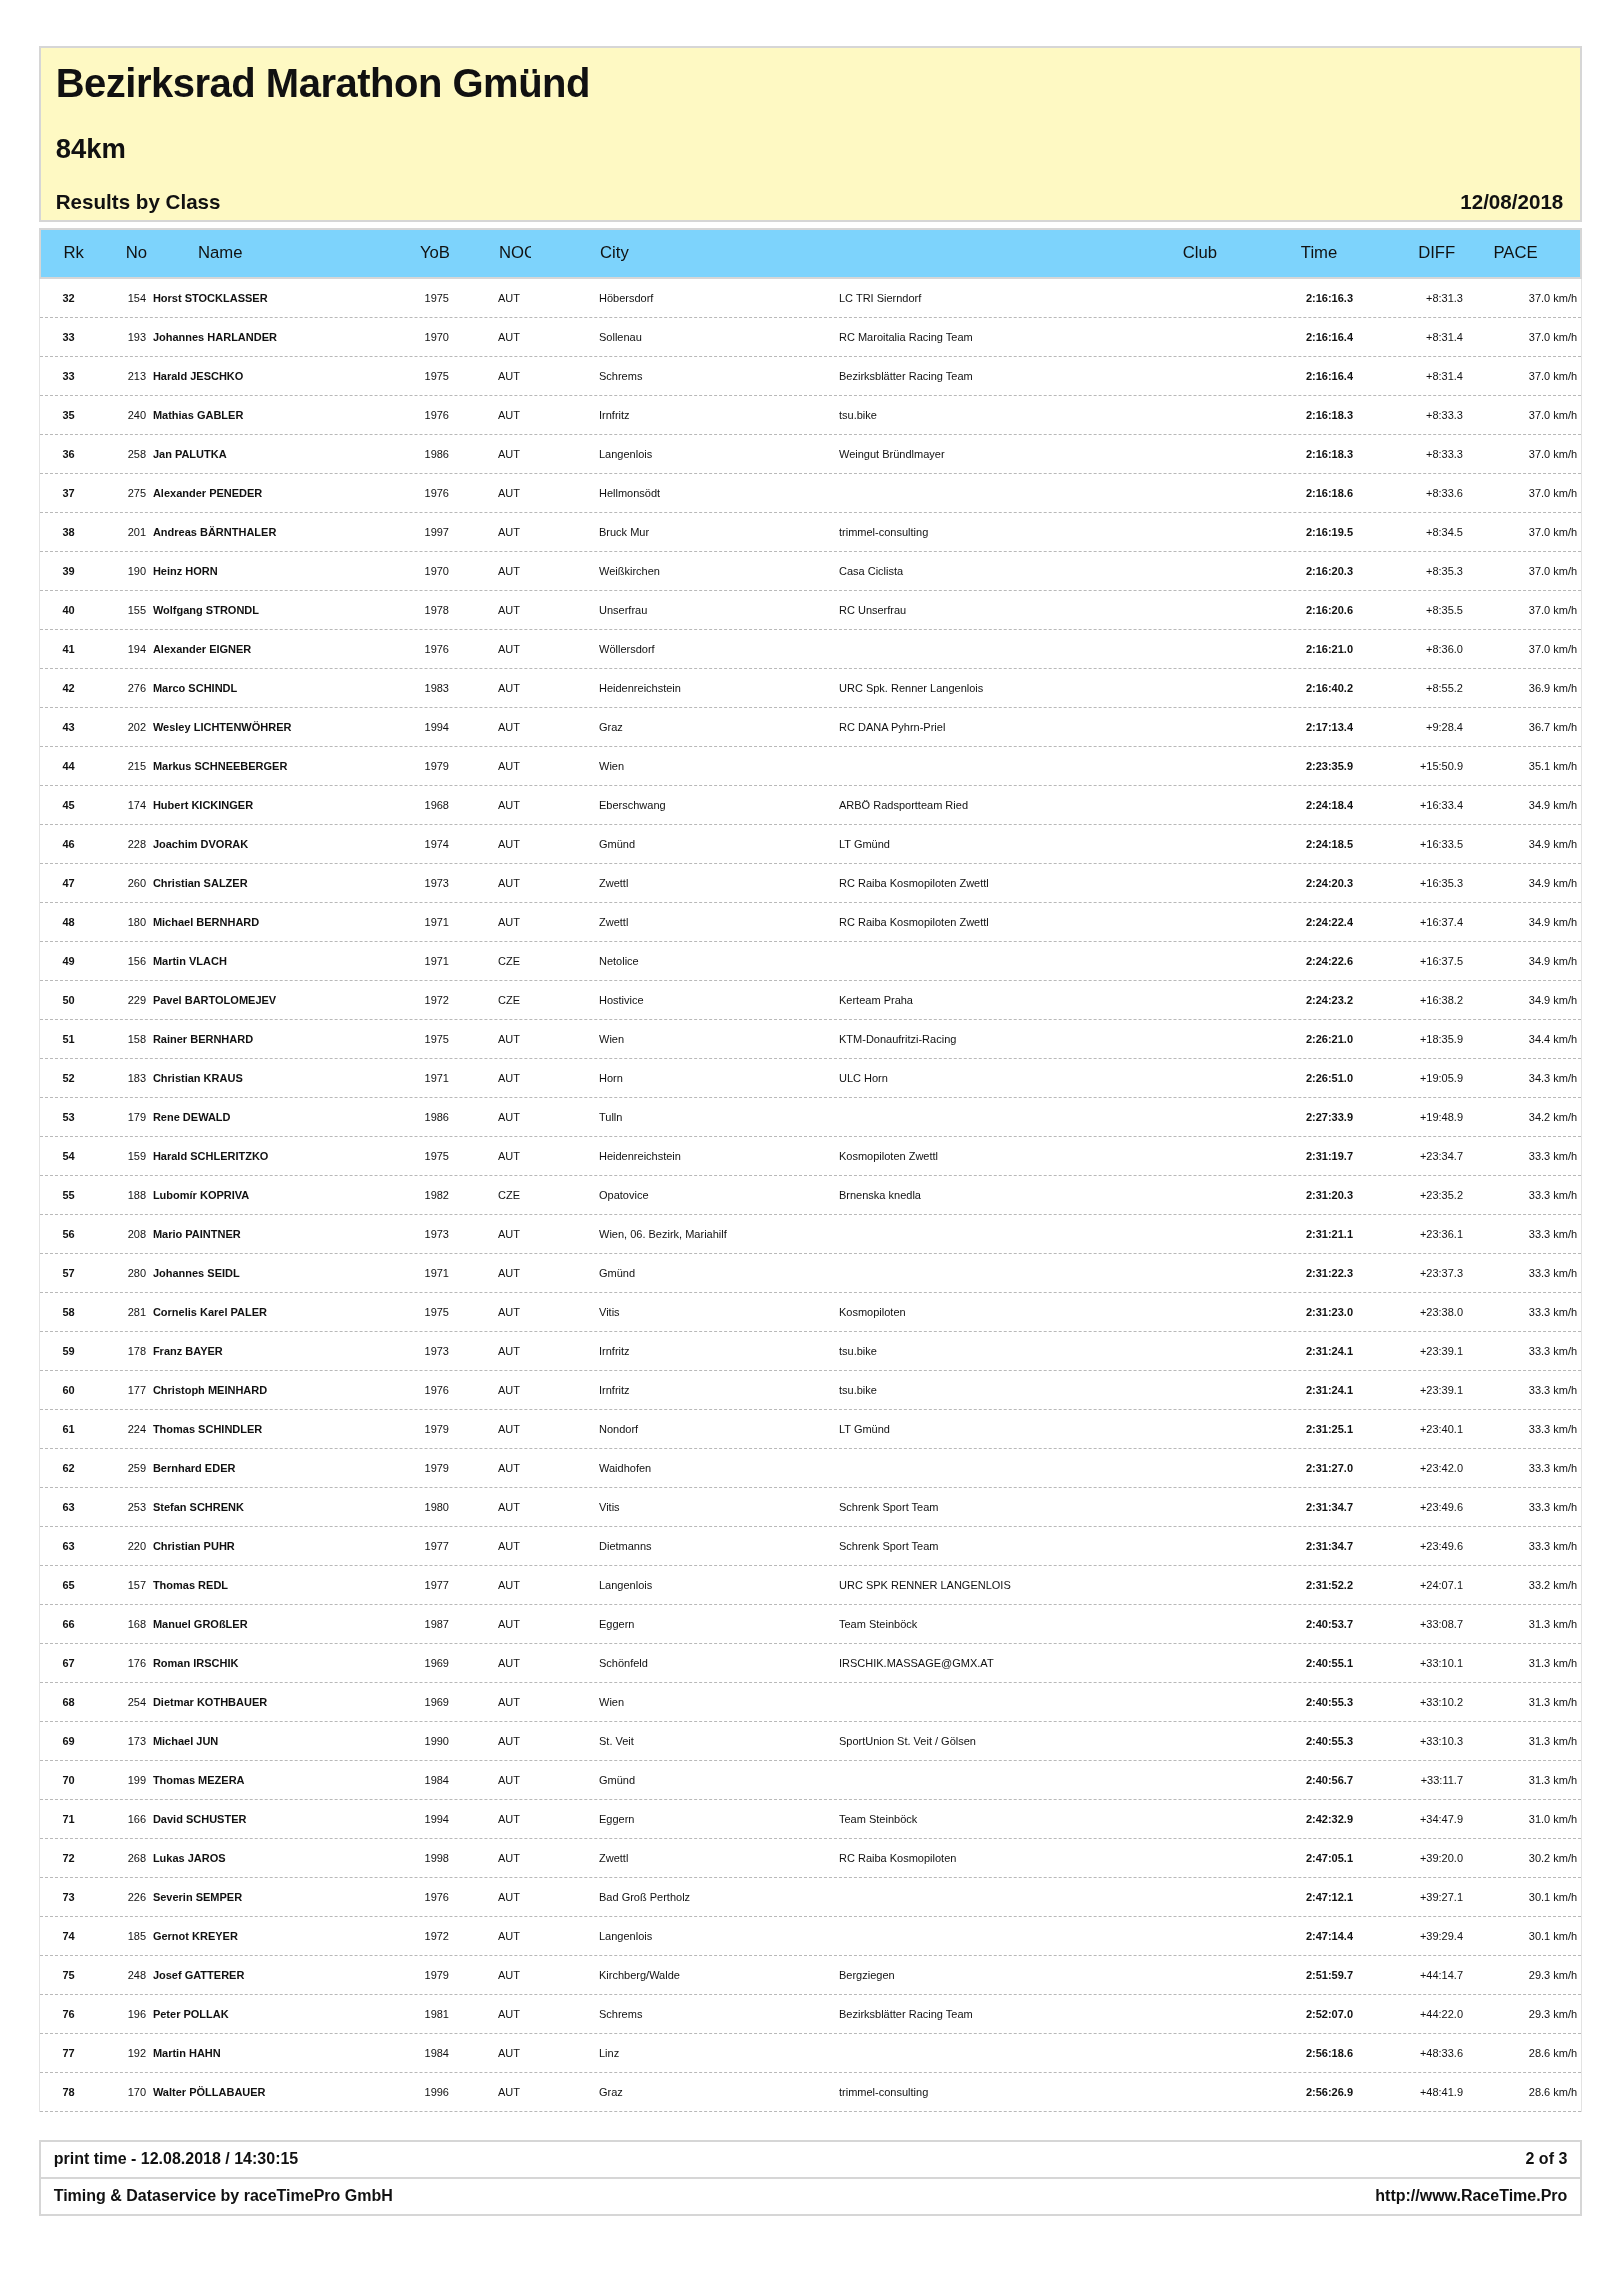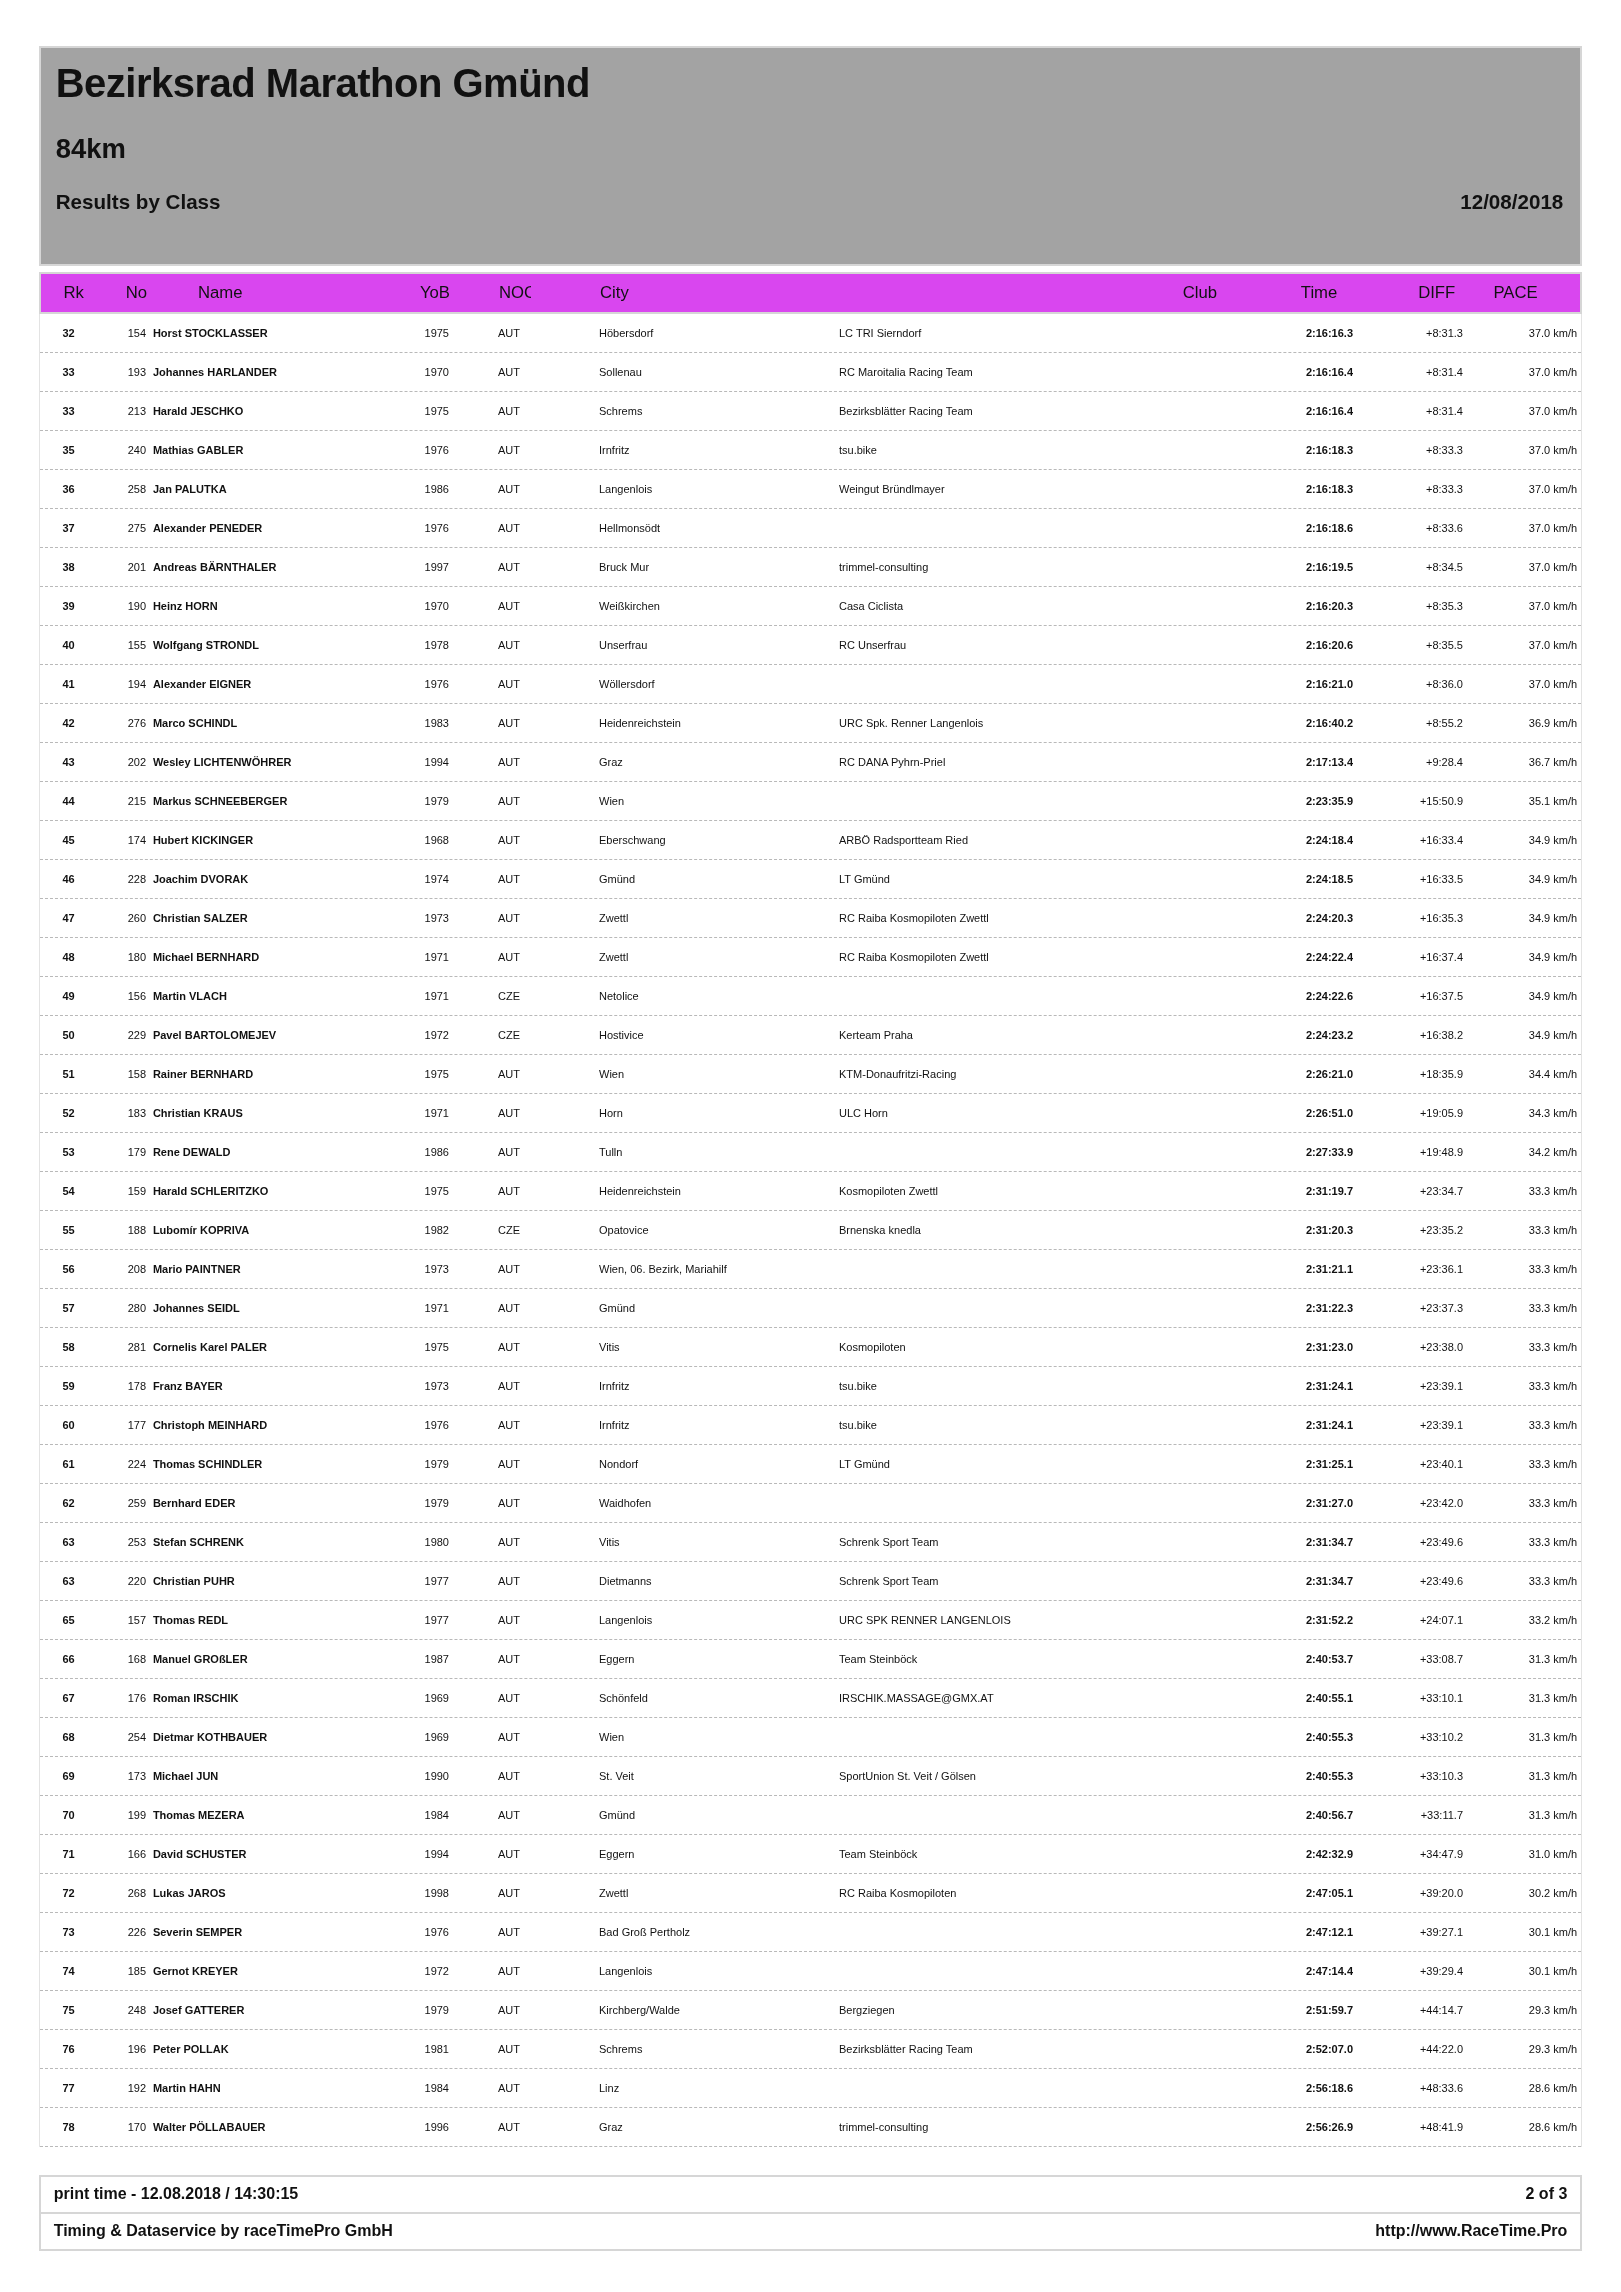--- a/index.html
+++ b/index.html
@@ -3,37 +3,37 @@
 <meta charset="utf-8">
 <style>
   html,body{margin:0;padding:0;background:#fff;}
   .page{
     width:1621px;height:2293px;position:relative;background:#fff;
     font-family:"Liberation Sans","DejaVu Sans",sans-serif;color:#111;
     overflow:hidden;
   }
   
   .title-card{
-    margin:46px 39px 0 39px;height:220px;box-sizing:border-box;
-    border:2px solid #d6d6d6;padding:13.7px 16.7px 0 14.7px;background:#a3a3a3;
+    margin:46px 39px 0 39px;height:176px;box-sizing:border-box;
+    border:2px solid #d6d6d6;padding:13.7px 16.7px 0 14.7px;background:#fef9c3;
   }
   .event-title{font-size:40px;font-weight:bold;line-height:1.05;margin:0;letter-spacing:-0.5px;}
   .distance{font-size:27.4px;font-weight:bold;margin-top:29px;}
   .results-row{display:flex;justify-content:space-between;align-items:flex-start;margin-top:25.5px;}
   .results-label{font-size:20.6px;font-weight:bold;}
   .report-date{font-size:20.6px;font-weight:bold;}
   
   .grid{
     display:grid;
     grid-template-columns:69px 37px 267px 36px 81px 250px 436px 137px 110px 1fr;
     align-items:center;
   }
   .header-band{
-    margin:5.9px 39px 0 39px;height:42px;box-sizing:border-box;
-    border:2px solid #d6d6d6;font-size:16.7px;background:#d946ef;
+    margin:5.9px 39px 0 39px;height:51px;box-sizing:border-box;
+    border:2px solid #d6d6d6;font-size:16.7px;background:#7dd3fc;
   }
   .rows{
     margin:0 39px;box-sizing:border-box;
     border-left:1px solid #e3e3e3;border-right:1px solid #e3e3e3;
   }
   .row{
     height:39px;box-sizing:border-box;border-bottom:1px dashed #b9b9b9;
     font-size:11px;
   }
   .cell{white-space:nowrap;overflow:hidden;}

